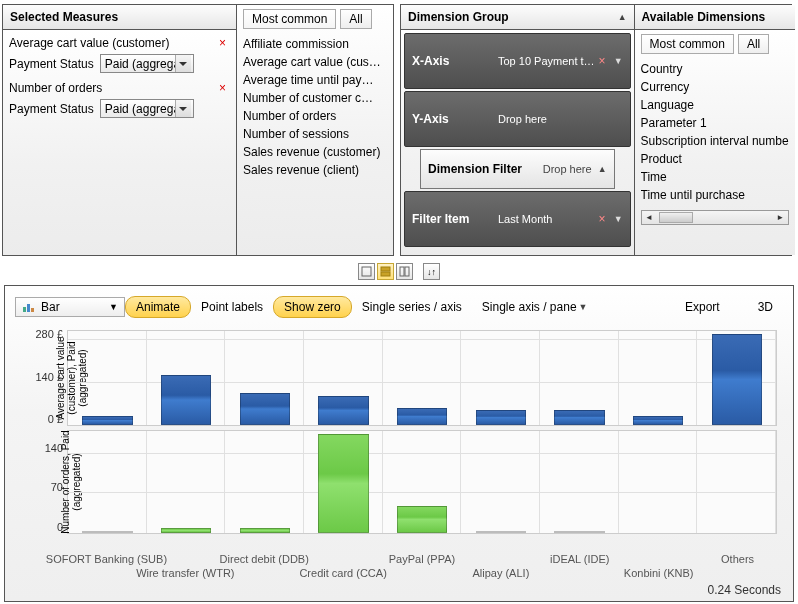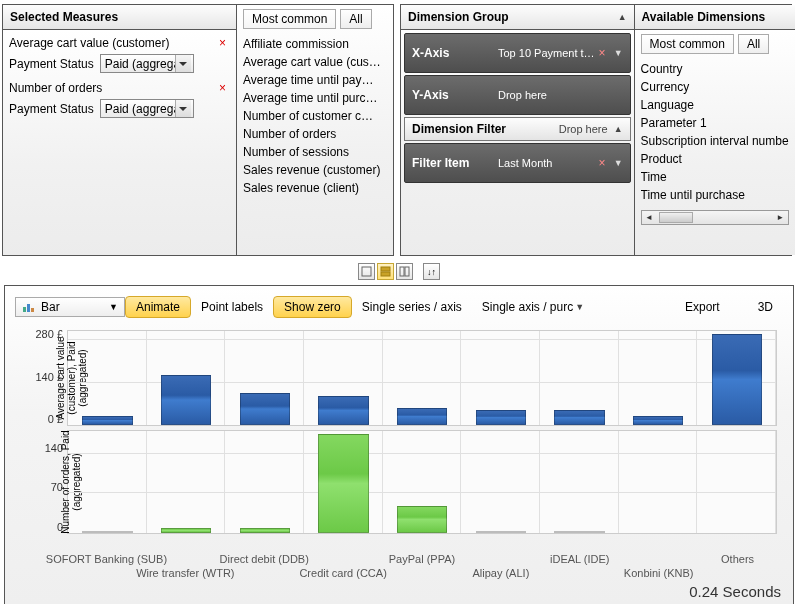--- a/index.html
+++ b/index.html
@@ -19,63 +19,63 @@
   .sel-label { width: 100%; padding:2px 0 4px 0; display:flex; align-items:center; }
   .sel-sub { display:flex; align-items:center; gap:6px; padding-bottom:6px; }
   .dropdown { border:1px solid #888; background: linear-gradient(#fff,#eaeaea); height:19px; width:94px; display:flex; align-items:center; padding:0 2px 0 4px; font-size:12px; position:relative; cursor:pointer; }
   .dropdown::after { content:""; position:absolute; right:2px; top:0; bottom:0; width:15px; border-left:1px solid #aaa; background:linear-gradient(#f5f5f5,#ddd); }
   .dropdown::before { content:""; position:absolute; right:6px; top:7px; border:4px solid transparent; border-top-color:#333; z-index:2; }
   .pill-row { display:flex; gap:4px; align-items:center; margin-bottom:6px; }
   .pill { border:1px solid #aaa; padding:2px 8px; font-size:12px; background:linear-gradient(#fff,#eee); cursor:pointer; }
   .pill.active { background: linear-gradient(#fff,#f5f5f5); }
   .am-list { font-size:12px; line-height:18px; }
   .am-list div { white-space:nowrap; overflow:hidden; text-overflow:ellipsis; cursor:pointer; }
-  .dim-row { background: linear-gradient(#6c6c6c,#4e4e4e); color:#fff; border:1px solid #333; border-radius:2px; padding:12px 7px; font-size:12px; display:flex; align-items:center; margin:0 0 2px 0; }
+  .dim-row { background: linear-gradient(#6c6c6c,#4e4e4e); color:#fff; border:1px solid #333; border-radius:2px; padding:20px 7px; font-size:12px; display:flex; align-items:center; margin:0 0 2px 0; }
   .dim-row .dlabel { font-weight:bold; width:86px; }
   .dim-row .dval { font-size:11px; flex:1; overflow:hidden; white-space:nowrap; text-overflow:ellipsis; }
   .dim-row .x-remove { color:#f88; }
   .dim-row .arrow { font-size:9px; color:#ddd; margin-left:4px; }
-  .dim-header-row { background:linear-gradient(#fdfdfd,#e4e4e4); border:1px solid #777; padding:4px 7px; font-weight:bold; font-size:12px; display:flex; align-items:center; margin:2px 0; }
+  .dim-header-row { background:linear-gradient(#fdfdfd,#e4e4e4); border:1px solid #777; padding:12px 7px; font-weight:bold; font-size:12px; display:flex; align-items:center; margin:2px 16px; }
   .dim-header-row .dval { font-weight:normal; font-size:11px; margin-left:auto; color:#444; margin-right:6px; }
   .dim-header-row .arrow { font-size:9px; color:#444; }
   .scroll-h { display:flex; align-items:center; height:15px; margin-top:6px; border:1px solid #999; background:linear-gradient(#f5f5f5,#e4e4e4); }
   .scroll-h .sbtn { width:15px; height:13px; display:flex; align-items:center; justify-content:center; font-size:8px; color:#333; cursor:pointer; }
   .scroll-h .thumb { width:34px; height:11px; margin:0 2px; background:linear-gradient(#f0f0f0,#ccc); border:1px solid #aaa; }
   .scroll-h .track { flex:1; }
 
   .view-toggle { display:flex; gap:2px; justify-content:center; margin:3px 0 5px 0; }
   .vt-btn { width:17px; height:17px; border:1px solid #888; background:linear-gradient(#fff,#e6e6e6); display:flex; align-items:center; justify-content:center; font-size:10px; cursor:pointer; }
   .vt-btn.active { background:linear-gradient(#fff2c4,#ffe07a); border-color:#c7a733; }
   .vt-btn svg { display:block; }
 
   .chart-area { border:1px solid #555; margin:0 4px 4px 4px; background:linear-gradient(#fff,#f4f4f4 40%,#efefef); padding:6px 6px 2px 6px; }
   .toolbar { display:flex; align-items:center; padding:4px 4px 12px 4px; font-size:12px; }
   .chart-type { border:1px solid #aaa; background:linear-gradient(#fff,#eee); padding:2px 6px; display:flex; align-items:center; gap:6px; cursor:pointer; position:relative; width:110px; }
   .chart-type .caret { margin-left:auto; font-size:9px; }
-  .t-btn { padding:3px 10px; cursor:pointer; border-radius:4px; }
+  .t-btn { padding:3px 10px; cursor:pointer; border-radius:10px; }
   .t-btn.active { background:linear-gradient(#ffe9a0,#ffd24d); border:1px solid #d6a82a; }
   .sep-caret { font-size:9px; color:#444; }
   .right-tools { margin-left:auto; display:flex; gap:18px; }
 
   .plots { position:relative; padding-left:56px; padding-right:10px; }
   .plot { border:1px solid #ccc; position:relative; background:repeating-linear-gradient(to right, rgba(0,0,0,0) 0, rgba(0,0,0,0) calc(100%/9 - 1px), #e0e0e0 calc(100%/9 - 1px), #e0e0e0 calc(100%/9)); background-color:#fbfbfb; }
   .plot.p1 { height:96px; margin-bottom:4px; }
   .plot.p2 { height:104px; }
   .grid-h { position:absolute; left:0; right:0; border-top:1px solid #e0e0e0; }
   .ytick { position:absolute; right:100%; font-size:11px; color:#333; padding-right:5px; transform:translateY(-50%); white-space:nowrap; }
   .ylabel { position:absolute; left:-52px; top:50%; transform:translateY(-50%) rotate(-90deg); transform-origin:center; font-size:10px; text-align:center; width:110px; line-height:11px; }
   .bars { position:absolute; left:0; right:0; bottom:0; top:0; display:flex; }
   .bar-slot { flex:1; position:relative; }
   .bar { position:absolute; bottom:0; left:18%; width:64%; border:1px solid rgba(0,0,0,0.25); }
   .bar.blue { background:linear-gradient(#3a6bb5,#2a5ba5 40%, #3f7cce 50%, #2a5ba5); }
   .bar.green { background:linear-gradient(#84d860,#6cc947 40%, #8fe06e 50%, #6cc947); }
   .xlabels { position:relative; height:28px; margin-top:19px; font-size:11px; color:#555; }
   .xl { position:absolute; transform:translateX(-50%); white-space:nowrap; }
   .xl.row2 { top:14px; }
-  .seconds { text-align:right; font-size:15px; color:#333; padding:2px 6px; }
+  .seconds { text-align:right; font-size:12px; color:#333; padding:2px 6px; }
   .bar-icon { width:13px; height:11px; display:inline-block; }
 </style>
 </head>
 <body>
 
 <div class="top-area">
 
   <div class="left-pair">
     <div class="sub-panel sel-measures">
       <div class="panel-header">
@@ -111,21 +111,20 @@
     <div class="sub-panel avail-measures">
       <div class="panel-body">
         <div class="pill-row">
           <div class="pill active">Most common</div>
           <div class="pill">All</div>
         </div>
         <div class="am-list">
           <div>Affiliate commission</div>
           <div>Average cart value (cus…</div>
           <div>Average time until pay…</div>
-          <div>Average time until purc…</div>
           <div>Number of customer c…</div>
           <div>Number of orders</div>
           <div>Number of sessions</div>
           <div>Sales revenue (customer)</div>
           <div>Sales revenue (client)</div>
         </div>
       </div>
     </div>
   </div>
 
@@ -224,21 +223,21 @@
           </svg>
       </span>
       <span>Bar</span>
       <span class="caret">▼</span>
     </div>
     <div class="t-btn active">Animate</div>
     <div class="t-btn">Point labels</div>
     <div class="t-btn active">Show zero</div>
     <div class="t-btn">Single series / axis</div>
     <div class="t-btn" style="padding-right:2px">
-      <span>Single axis / purc</span>
+      <span>Single axis / pane</span>
     </div>
     <span class="sep-caret">▼</span>
     <div class="right-tools">
       <div class="t-btn">Export</div>
       <div class="t-btn">3D</div>
     </div>
   </div>
 
   <div class="plots">
 

